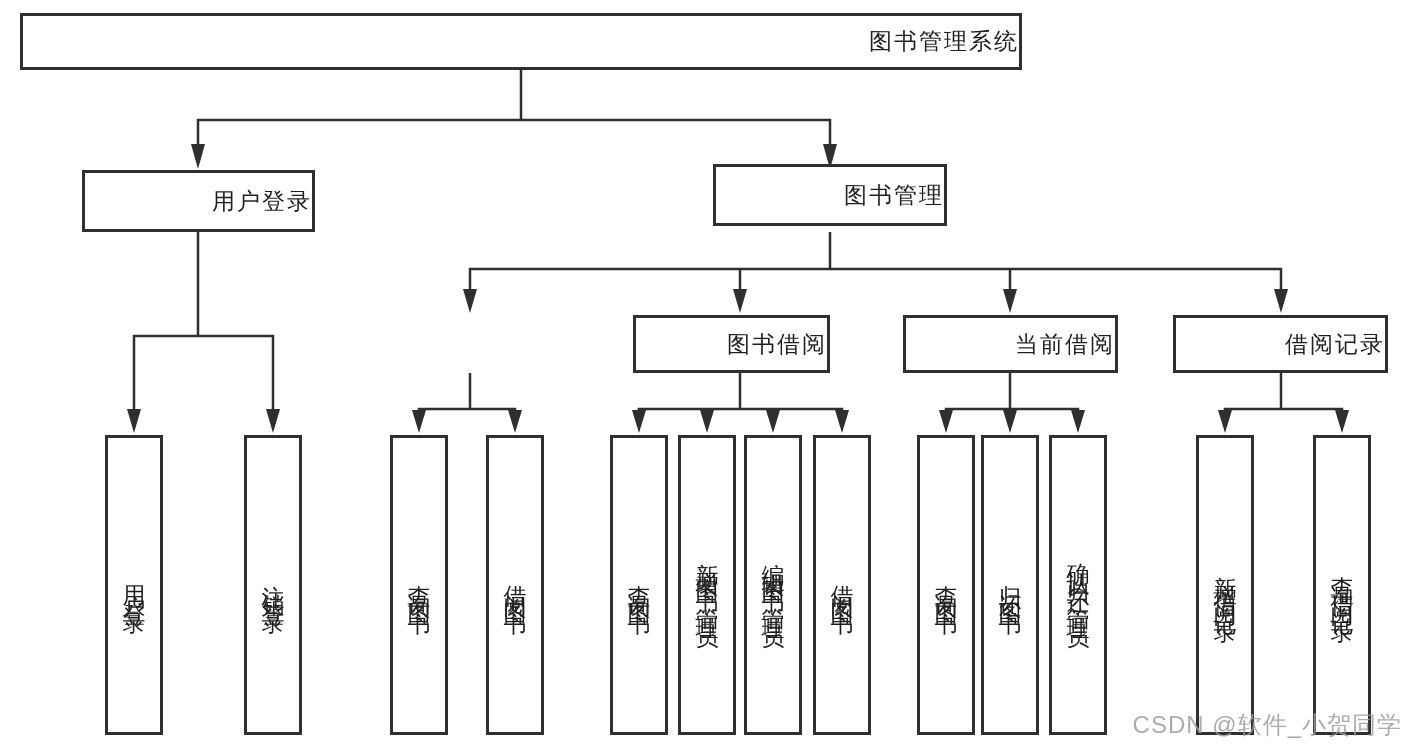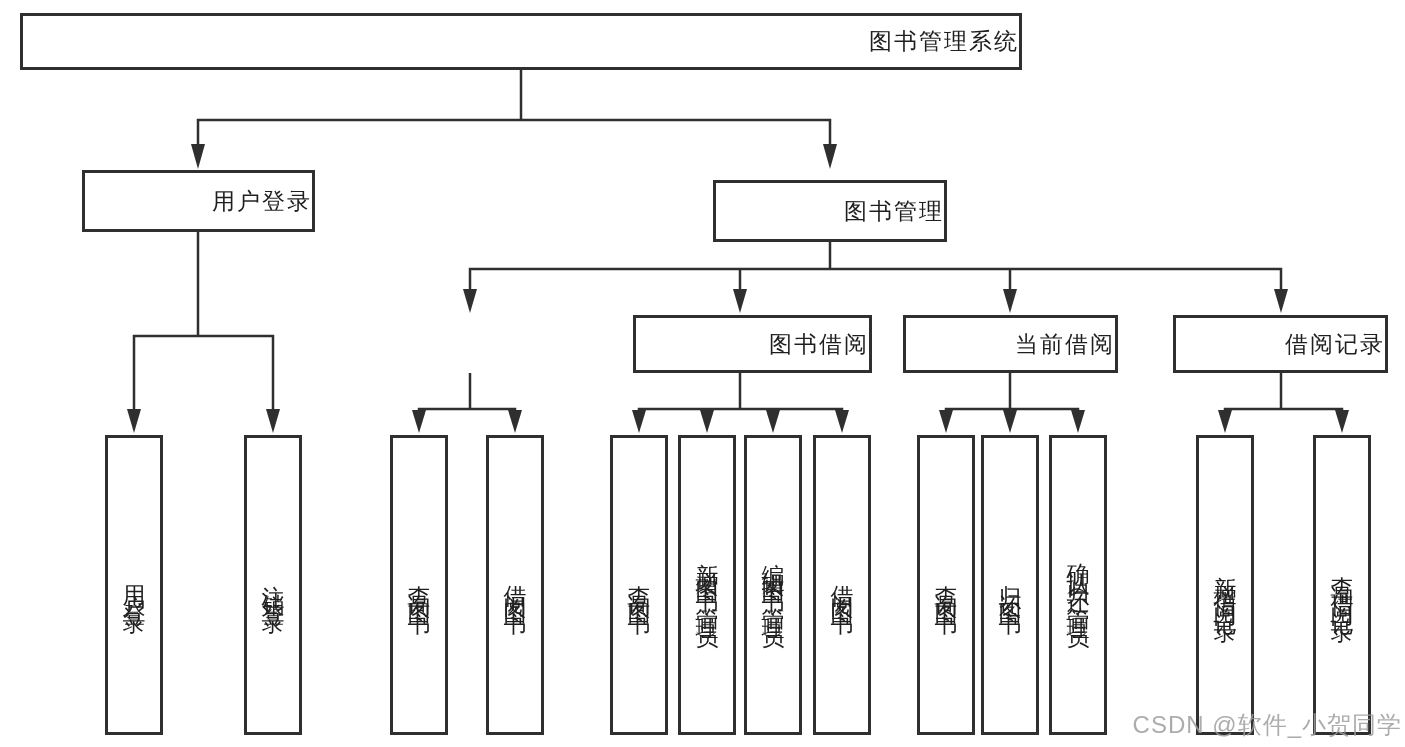--- a/index.html
+++ b/index.html
@@ -130,25 +130,25 @@
     </g>
   </svg>
 
   <div class="hbox" style="left:20px; top:13px; width:1002px; height:57px;">
     <span>图书管理系统</span>
   </div>
 
   <div class="hbox" style="left:82px; top:170px; width:233px; height:62px;">
     <span>用户登录</span>
   </div>
-  <div class="hbox" style="left:713px; top:180px; width:234px; height:62px;">
+  <div class="hbox" style="left:713px; top:164px; width:234px; height:62px;">
     <span>图书管理</span>
   </div>
 
-  <div class="hbox" style="left:633px; top:315px; width:239px; height:58px;">
+  <div class="hbox" style="left:633px; top:315px; width:197px; height:58px;">
     <span>图书借阅</span>
   </div>
   <div class="hbox" style="left:903px; top:315px; width:215px; height:58px;padding-left:48px;">
     <span>当前借阅</span>
   </div>
   <div class="hbox" style="left:1173px; top:315px; width:215px; height:58px;">
     <span>借阅记录</span>
   </div>
 
   <div class="vbox" style="left:105px;">

